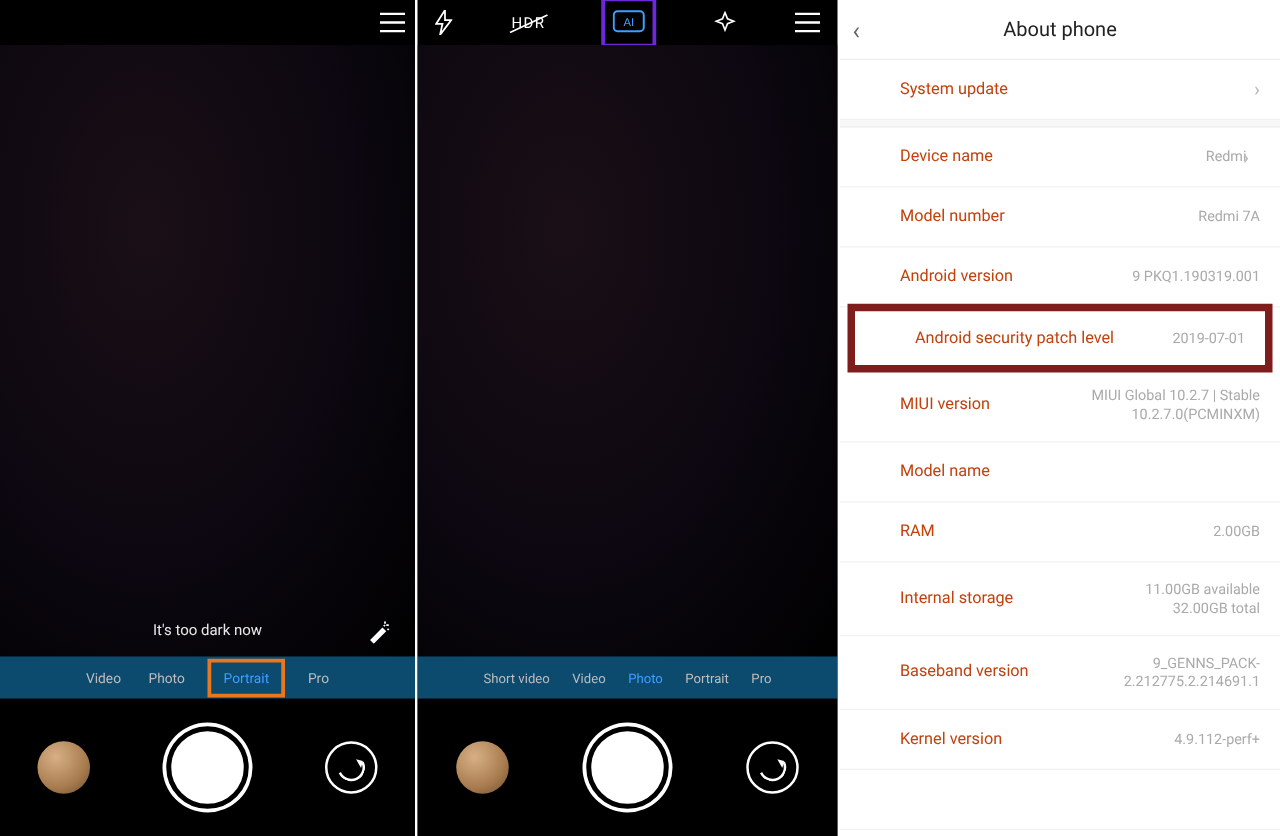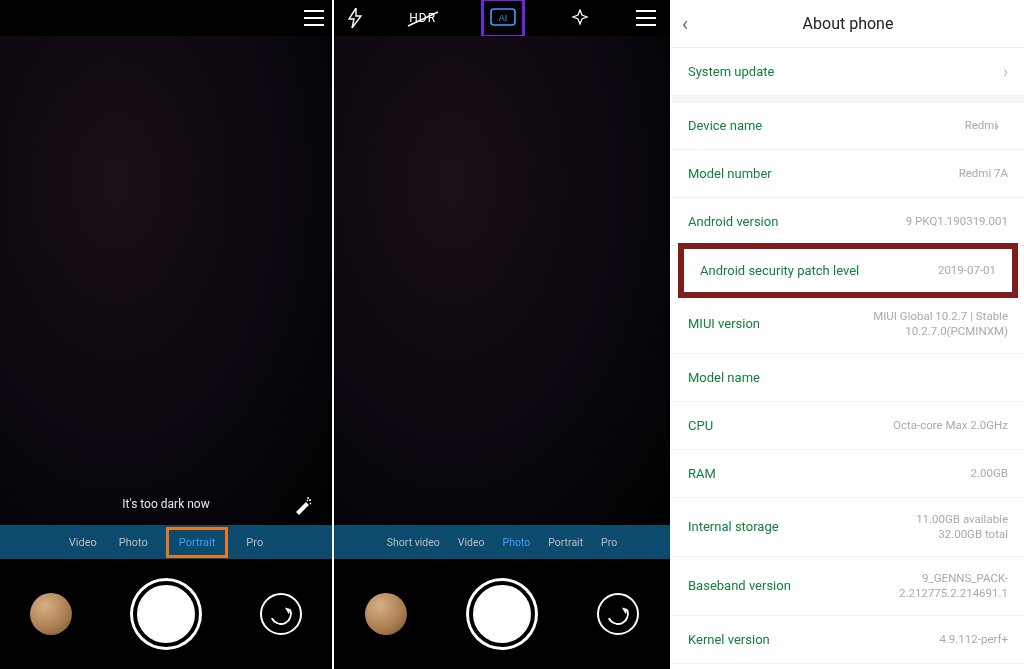--- a/index.html
+++ b/index.html
@@ -150,21 +150,21 @@
   }
   .p3-header .title { font-size:16px; color:#222; }
   .row {
     display:flex;
     align-items:center;
     justify-content:space-between;
     padding: 14px 16px;
     border-bottom:1px solid #f1f1f1;
     min-height: 48px;
   }
-  .row .label { color:#15803d; font-size:13px; }
+  .row .label { color:#c2410c; font-size:13px;margin-left:32px; }
   .row .value { color:#aaa; font-size:11.5px; text-align:right; max-width:55%; line-height:1.3; }
   .row .value.two-line { white-space:normal; }
   .gap { height: 6px; background:#f7f7f7; border-bottom:1px solid #eee; }
   .chev { color:#bbb; font-size:16px; margin-left:6px; }
   .row.with-chev .valwrap { display:flex; align-items:center; }
   .highlight-orange {
     border: 6px solid #7f1d1d;
     margin: -3px 6px -3px 6px;
   }
 </style>
@@ -296,24 +296,20 @@
   <div class="row">
     <span class="label">MIUI version</span>
     <span class="value two-line">MIUI Global 10.2.7 | Stable 10.2.7.0(PCMINXM)</span>
   </div>
 
   <div class="row">
     <span class="label">Model name</span>
     <span class="value"></span>
   </div>
 
-  <div class="row">
-    <span class="label">CPU</span>
-    <span class="value">Octa-core Max 2.0GHz</span>
-  </div>
 
   <div class="row">
     <span class="label">RAM</span>
     <span class="value">2.00GB</span>
   </div>
 
   <div class="row">
     <span class="label">Internal storage</span>
     <span class="value two-line" style="white-space:pre-line">11.00GB available
 32.00GB total</span>

